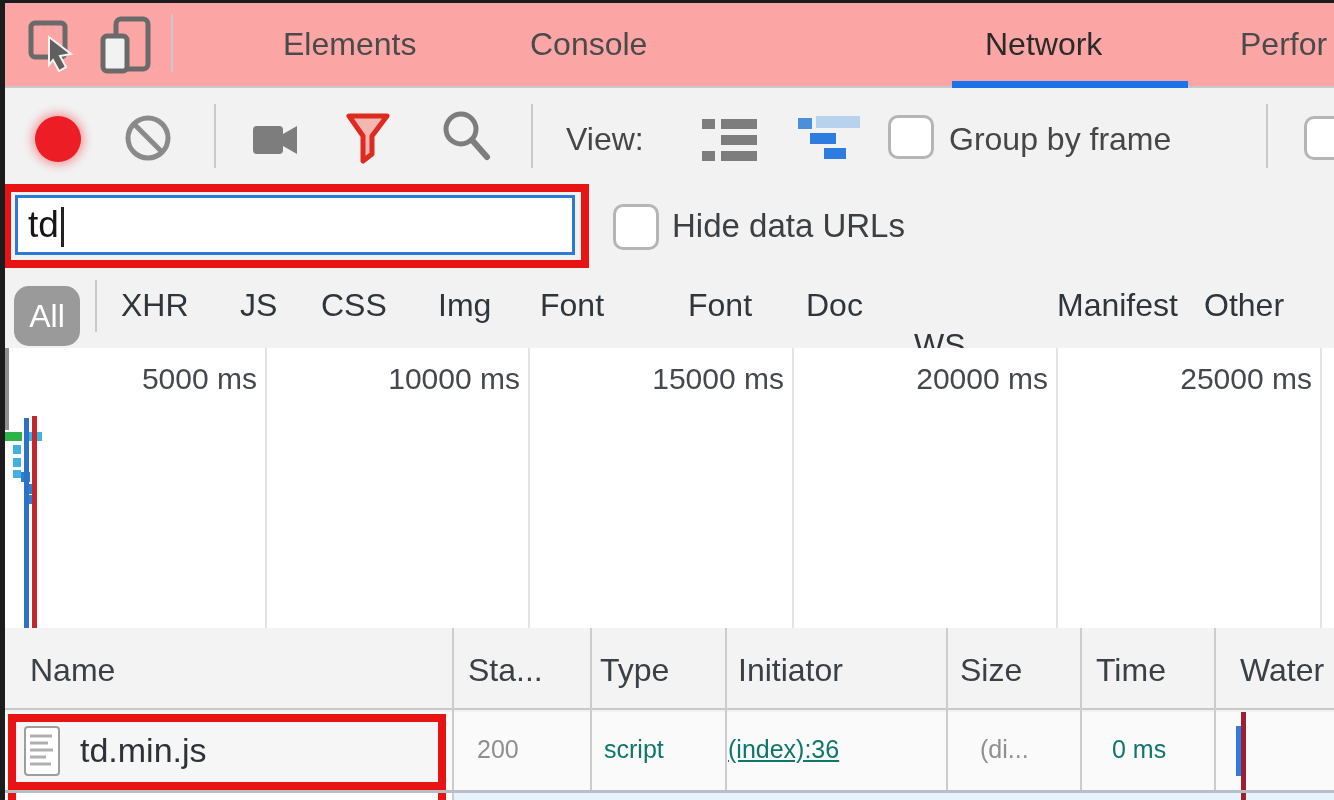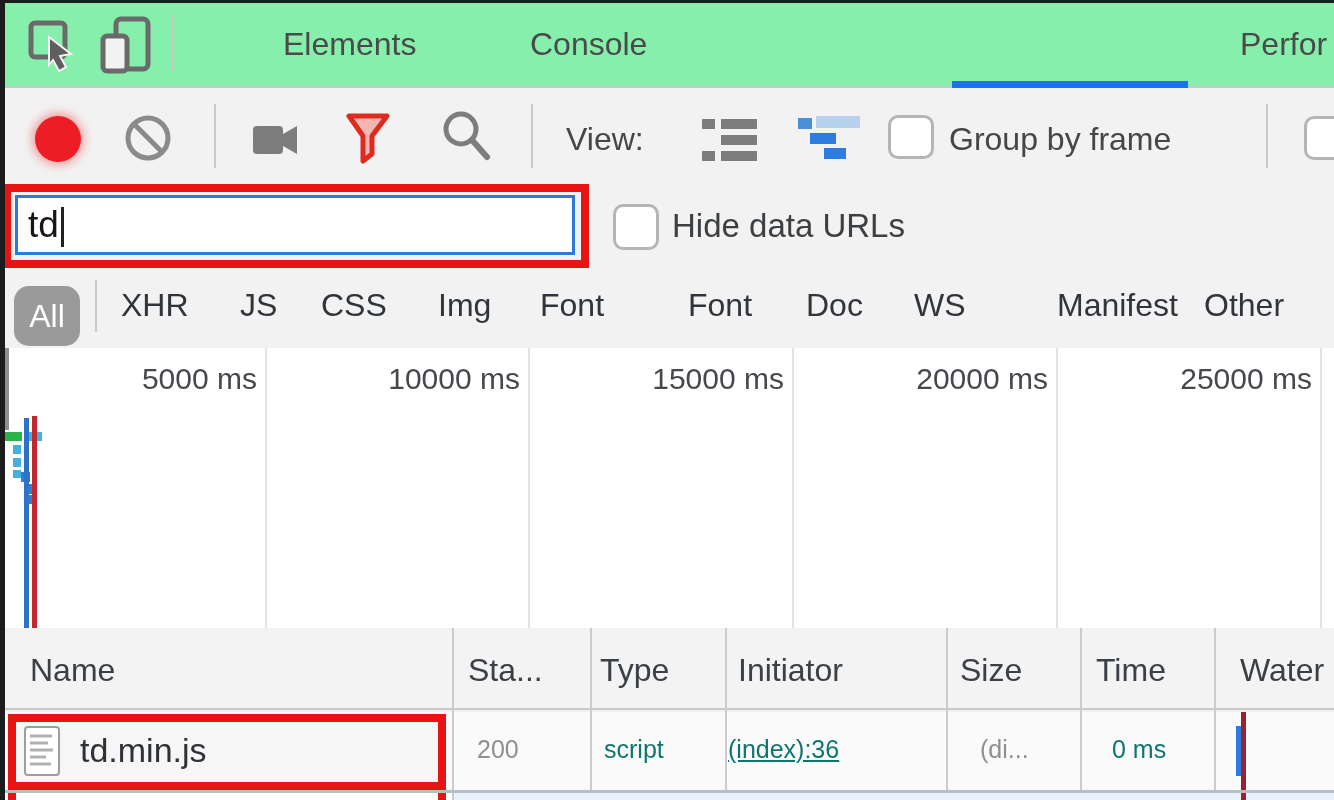--- a/index.html
+++ b/index.html
@@ -8,21 +8,21 @@
        -webkit-font-smoothing:antialiased;color:#333;}
   .abs{position:absolute;}
   .sep{width:2px;background:#c9c9c9;}
   .icon svg{display:block;}
 
   
   .edge-left{left:0;top:0;width:5px;height:800px;background:#1c1c1c;z-index:50;}
   .edge-top{left:0;top:0;width:1334px;height:3px;background:#1c1c1c;z-index:50;}
 
   
-  .tabbar{left:0;top:0;width:1334px;height:88px;background:#86efac;
+  .tabbar{left:0;top:0;width:1334px;height:88px;background:#fca5a5;
           border-bottom:2px solid #c8c8c8;box-sizing:border-box;}
   .tab{position:absolute;top:26px;font-size:32px;color:#4a4a4a;white-space:nowrap;}
   .tab.selected{color:#2a2a2a;}
   .tab-underline{left:952px;top:81px;width:236px;height:7px;background:#1a73e8;}
 
   
   .toolbar-label{position:absolute;font-size:32px;color:#464646;white-space:nowrap;}
   .record-btn{left:35px;top:116px;width:46px;height:46px;border-radius:50%;
               background:#ec1d24;box-shadow:0 0 10px 3px rgba(240,50,50,.45);}
   .checkbox{position:absolute;background:#fff;border:3px solid #b5b5b5;border-radius:10px;}
@@ -78,20 +78,21 @@
   <span class="abs icon" style="left:100px;top:16px;">
     <svg width="52" height="58" viewBox="0 0 52 58">
       <rect x="16" y="3" width="32" height="50" rx="5" fill="none" stroke="#6a6a6a" stroke-width="5"></rect>
       <rect x="3" y="20" width="24" height="35" rx="4" fill="#f2f2f2" stroke="#6a6a6a" stroke-width="5"></rect>
     </svg>
   </span>
   <div class="abs sep" style="left:171px;top:14px;height:58px;"></div>
 
   <span class="tab" style="left:283px;">Elements</span>
   <span class="tab" style="left:530px;">Console</span>
+  <span class="tab selected" style="left:985px;">Network</span>
   <span class="tab" style="left:1240px;">Perfor</span>
   <div class="abs tab-underline"></div>
 </div>
 
 <div>
   <div class="abs record-btn"></div>
   <span class="abs icon" style="left:122px;top:112px;">
     <svg width="52" height="52" viewBox="0 0 52 52">
       <circle cx="26" cy="26" r="20" fill="none" stroke="#8a8a8a" stroke-width="5"></circle>
       <line x1="12" y1="12" x2="40" y2="40" stroke="#8a8a8a" stroke-width="5"></line>
@@ -150,21 +151,21 @@
 <div>
   <div class="abs pill-all">All</div>
   <div class="abs sep" style="left:95px;top:280px;height:52px;"></div>
   <span class="type-item" style="left:121px;">XHR</span>
   <span class="type-item" style="left:240px;">JS</span>
   <span class="type-item" style="left:321px;">CSS</span>
   <span class="type-item" style="left:438px;">Img</span>
   <span class="type-item" style="left:540px;">Font</span>
   <span class="type-item" style="left:688px;">Font</span>
   <span class="type-item" style="left:806px;">Doc</span>
-  <span class="type-item" style="left:914px;">WS</span>
+  <span class="type-item" style="left:914px;margin-top:40px;">WS</span>
   <span class="type-item" style="left:1057px;">Manifest</span>
   <span class="type-item" style="left:1204px;">Other</span>
 </div>
 
 <div class="abs overview">
   <div class="gridline" style="left:265px;"></div>
   <div class="gridline" style="left:528px;"></div>
   <div class="gridline" style="left:792px;"></div>
   <div class="gridline" style="left:1056px;"></div>
   <div class="gridline" style="left:1320px;"></div>

